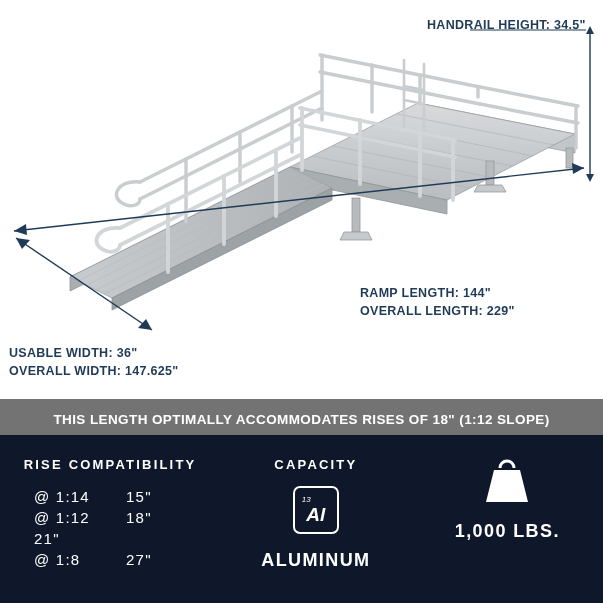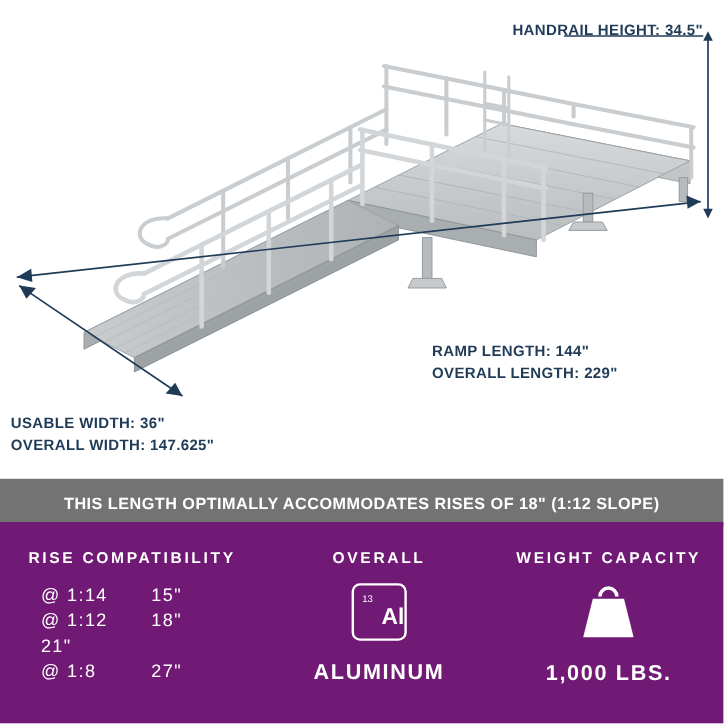--- a/index.html
+++ b/index.html
@@ -75,21 +75,21 @@
     letter-spacing: 0.4px;
   }
 
   
   .specs {
     position: absolute;
     left: 0;
     top: 435px;
     width: 603px;
     height: 168px;
-    background: #701a75;
+    background: #0f172a;
     color: #ffffff;
     display: flex;
   }
   .spec-col {
     flex: 1;
     display: flex;
     flex-direction: column;
     align-items: center;
     padding-top: 22px;
     box-sizing: border-box;
@@ -120,23 +120,24 @@
   }
 
   
   .al-box {
     width: 42px;
     height: 44px;
     border: 2.5px solid #ffffff;
     border-radius: 7px;
     display: flex;
     flex-direction: column;
-    align-items: flex-end;
+    align-items: center;
     justify-content: center;
     margin-bottom: 16px;
+    font-style: italic;
   }
   .al-num {
     font-size: 8px;
     line-height: 8px;
     margin-bottom: 1px;
     align-self: flex-start;
     margin-left: 7px;
   }
   .al-sym {
     font-size: 19px;
@@ -300,30 +301,29 @@
           <span class="rise-value">21"</span>
         </div>
         <div class="rise-row">
           <span class="rise-ratio">@ 1:8</span>
           <span class="rise-value">27"</span>
         </div>
       </div>
     </div>
 
     <div class="spec-col">
-      <div class="spec-title">OVERALL</div>
+      <div class="spec-title">CAPACITY</div>
       <div class="al-box">
         <span class="al-num">13</span>
         <span class="al-sym">Al</span>
       </div>
       <div class="spec-big">ALUMINUM</div>
     </div>
 
     <div class="spec-col">
-      <div class="spec-title">WEIGHT CAPACITY</div>
       <div class="weight-icon">
         <svg width="64" height="48" viewBox="0 0 64 48">
           <path d="M25 11 a7 7 0 0 1 14 0" fill="none" stroke="#ffffff" stroke-width="3"></path>
           <path d="M19 13 L45 13 L53 45 L11 45 Z" fill="#ffffff"></path>
         </svg>
       </div>
       <div class="spec-big">1,000 LBS.</div>
     </div>
 
   </div>

